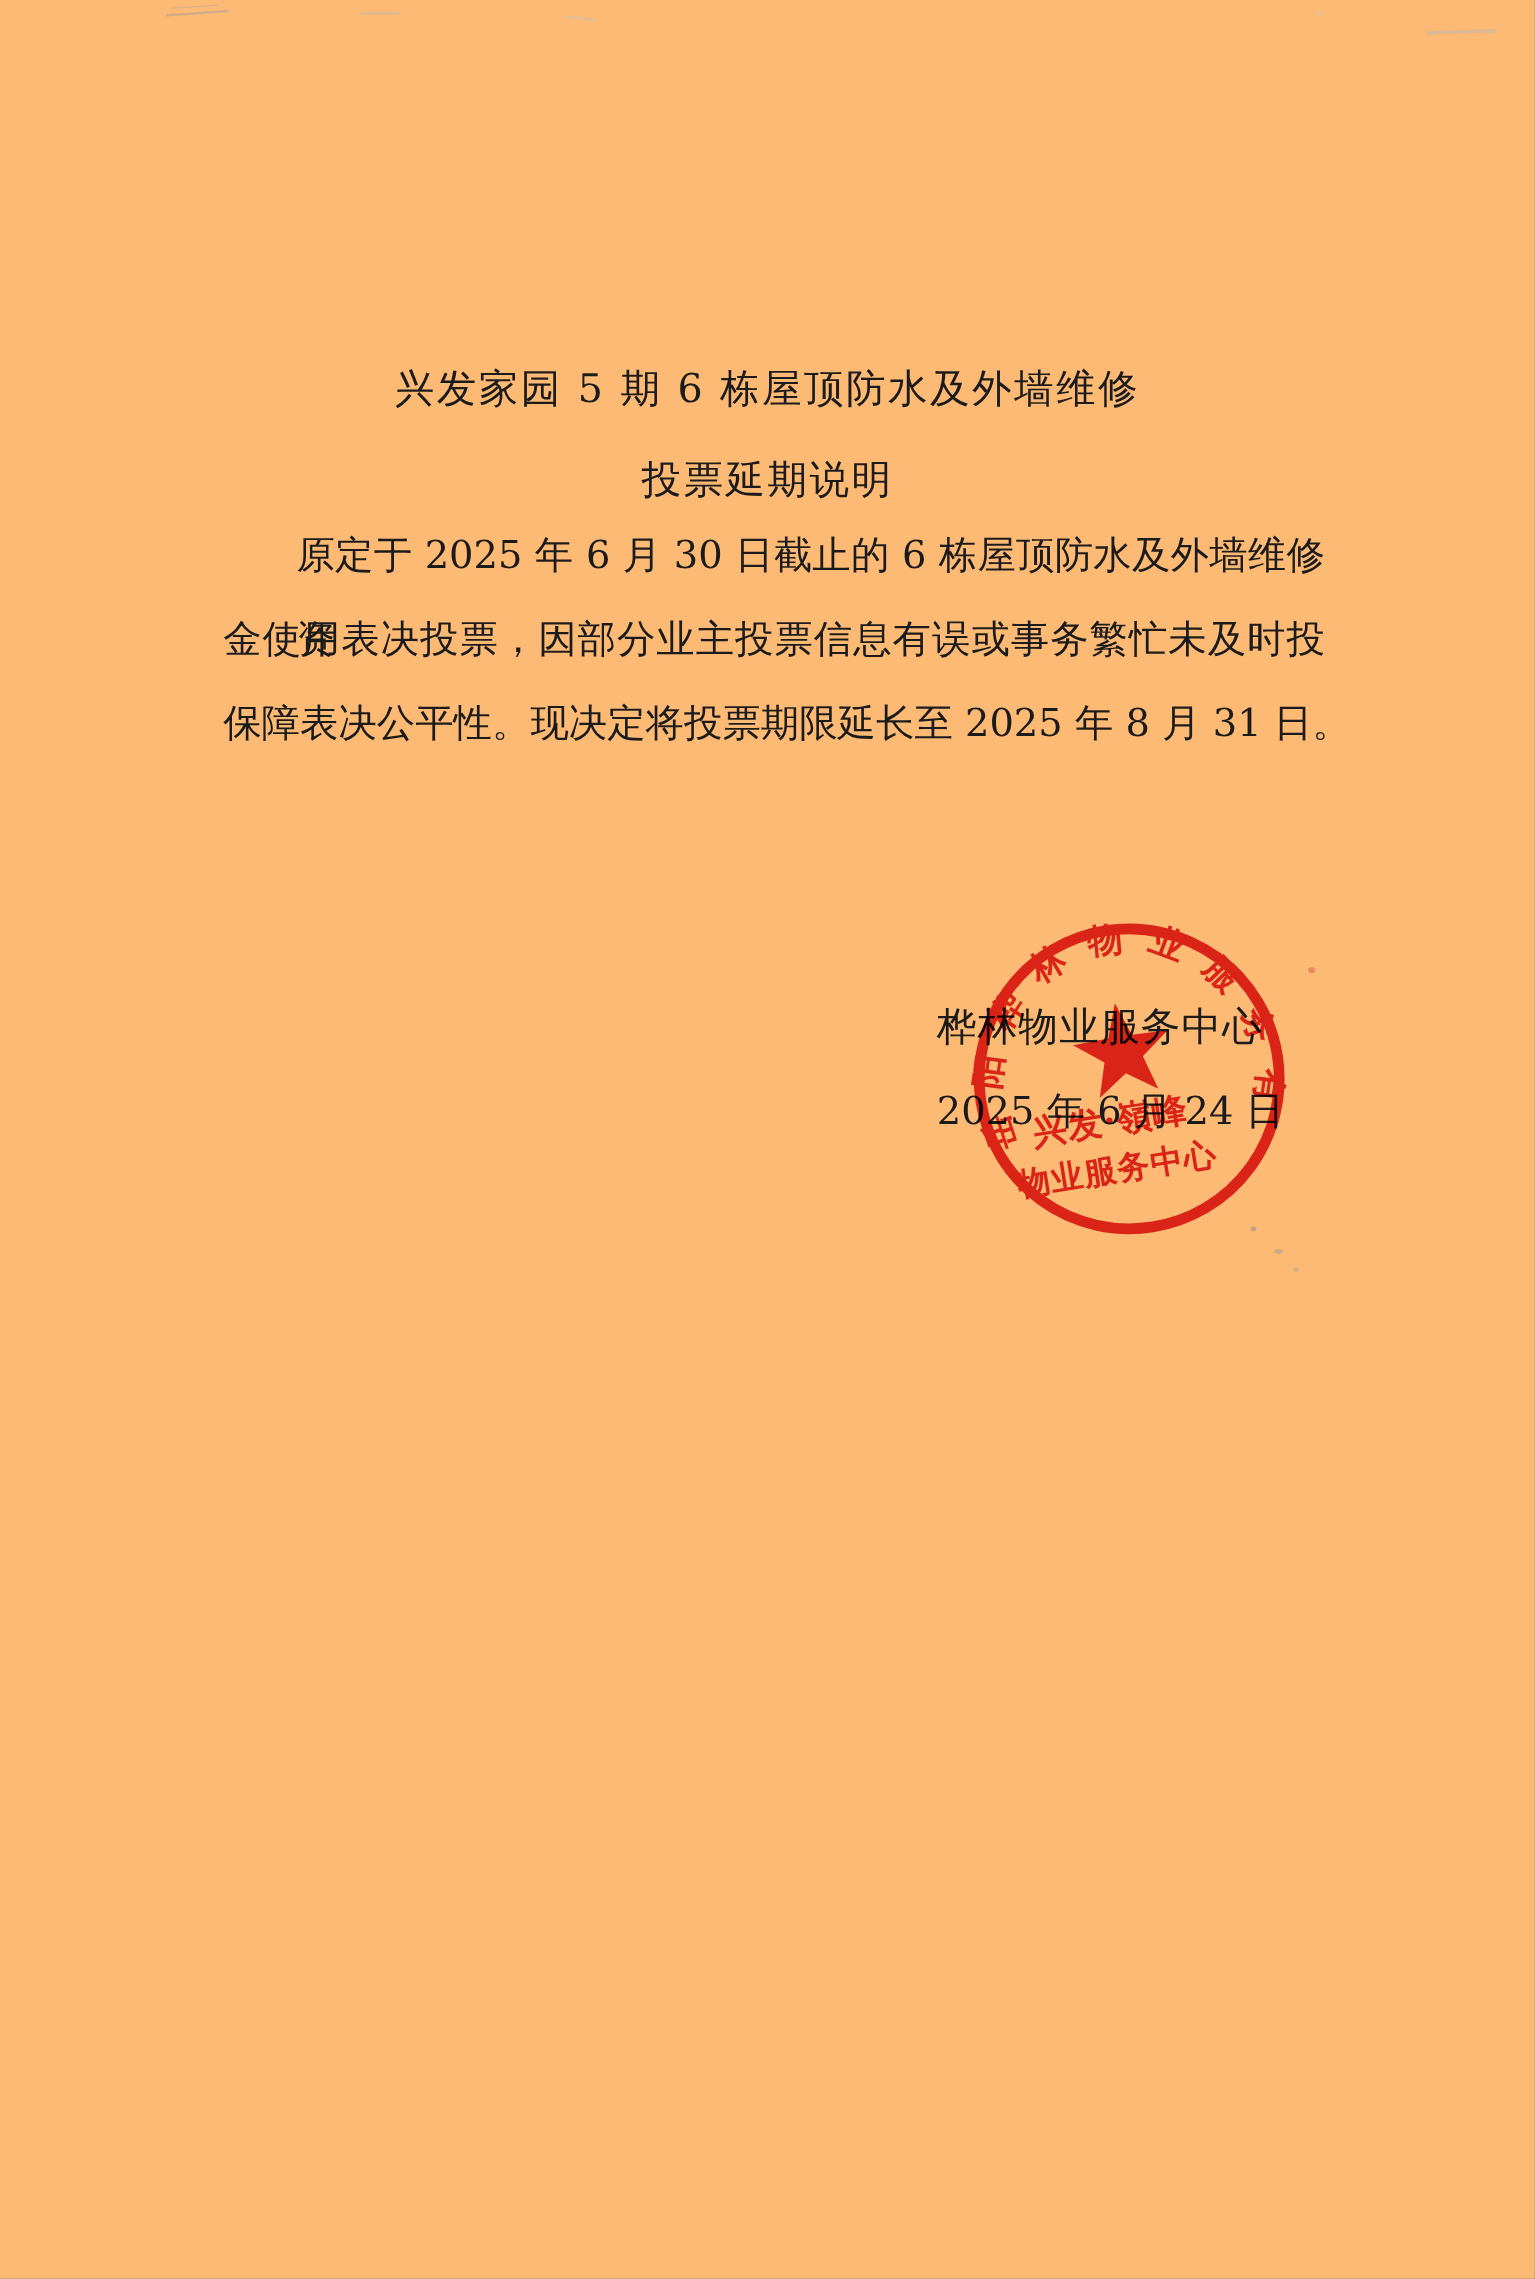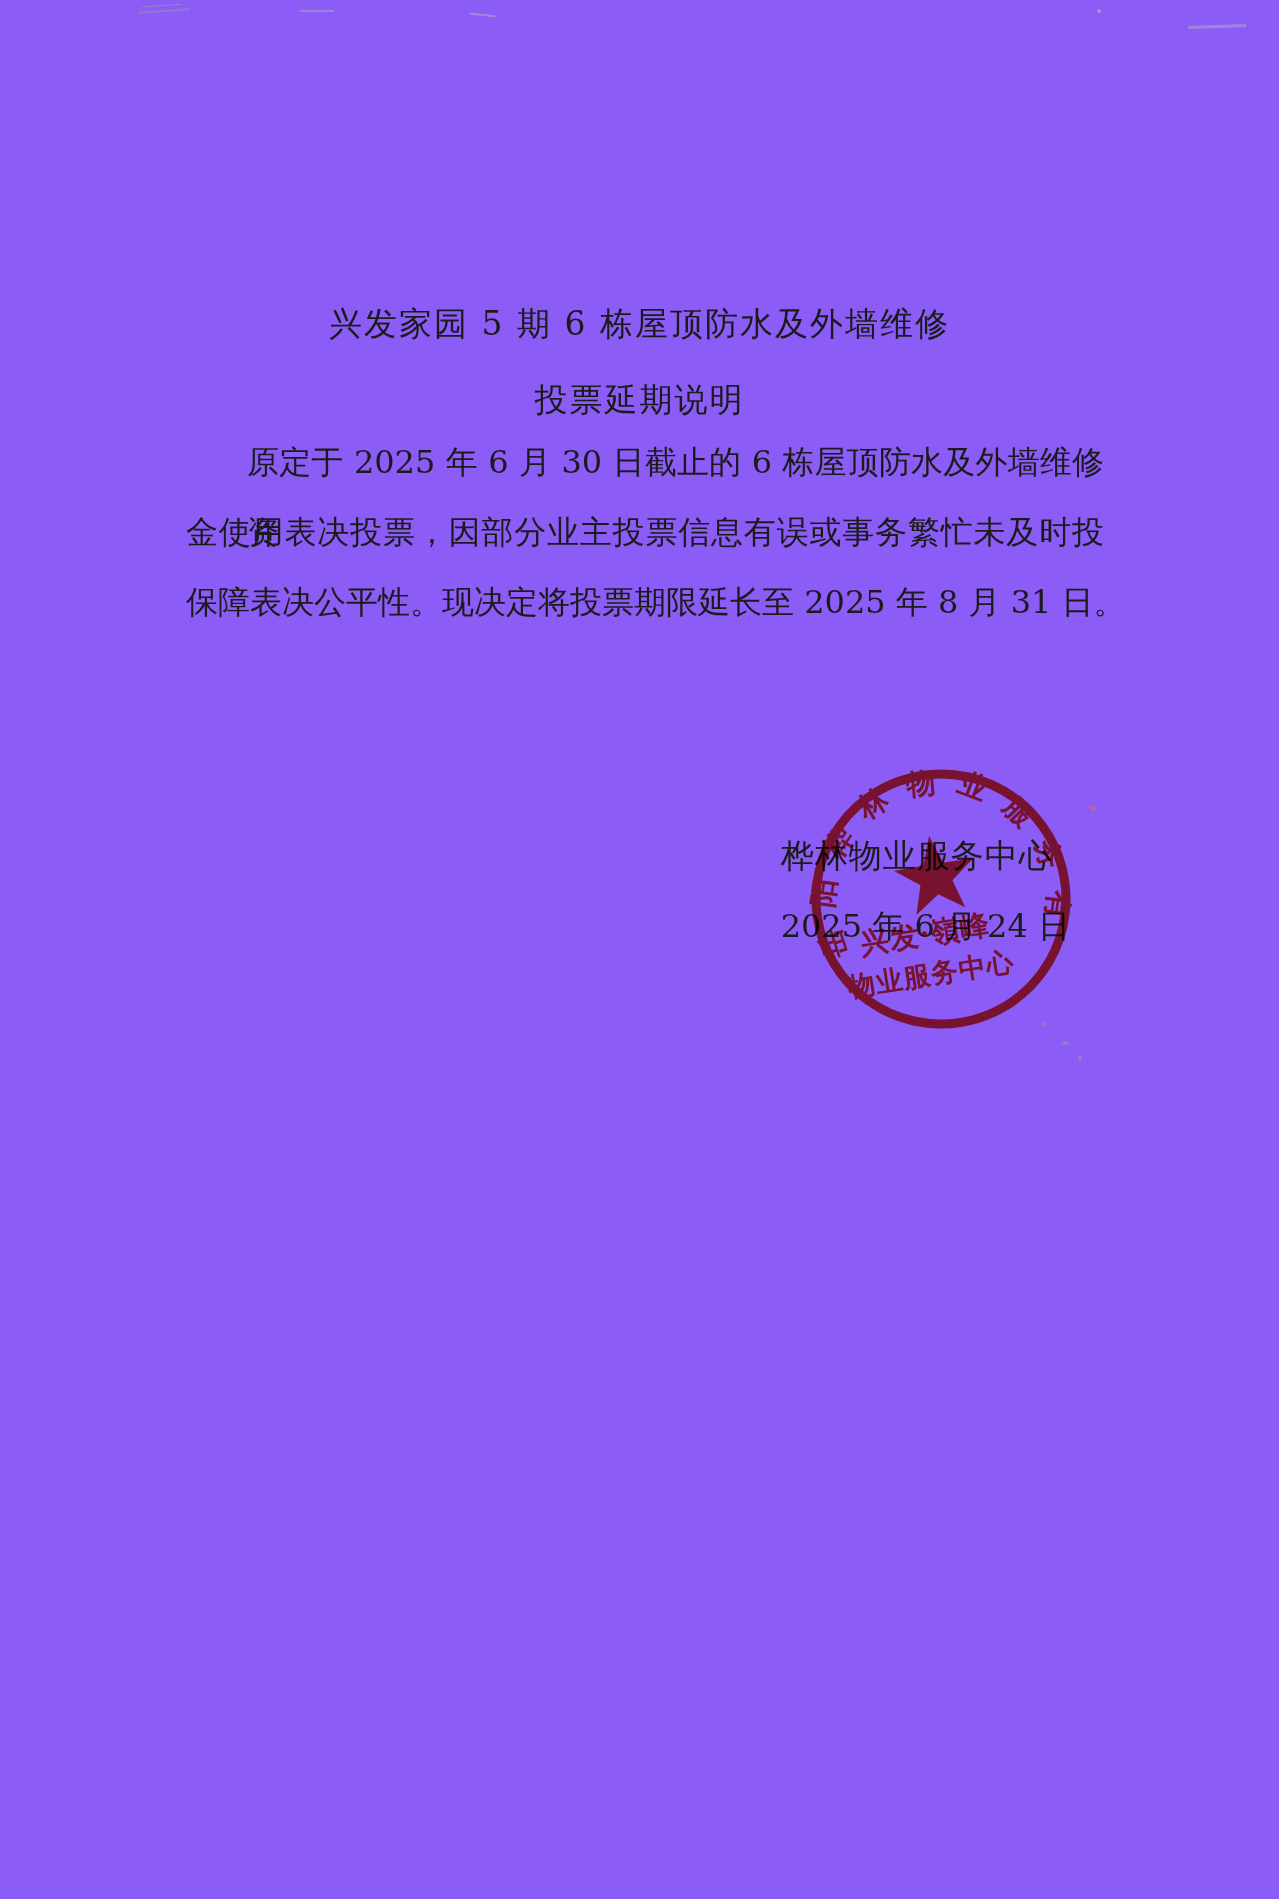--- a/index.html
+++ b/index.html
@@ -2,21 +2,21 @@
 <html><head>
 <meta charset="utf-8">
 <style>
   * { margin: 0; padding: 0; box-sizing: border-box; }
   html, body { background: #888; }
   .page {
     position: relative;
     width: 1279px;
     height: 1899px;
     margin: 0 auto;
-    background: #8b5cf6;
+    background: #fdba74;
     overflow: hidden;
     font-family: "DejaVu Serif", "Liberation Serif", serif;
     color: #1b1b1b;
   }
 
   
   .artifact { position: absolute; opacity: .45; }
   .a1 { left: 138px; top: 4px; width: 52px; height: 8px;
         border-bottom: 2px solid #9a9a9a; transform: rotate(-4deg); }
   .a1::after { content:""; position:absolute; left:6px; top:-5px; width:40px; height:6px;

